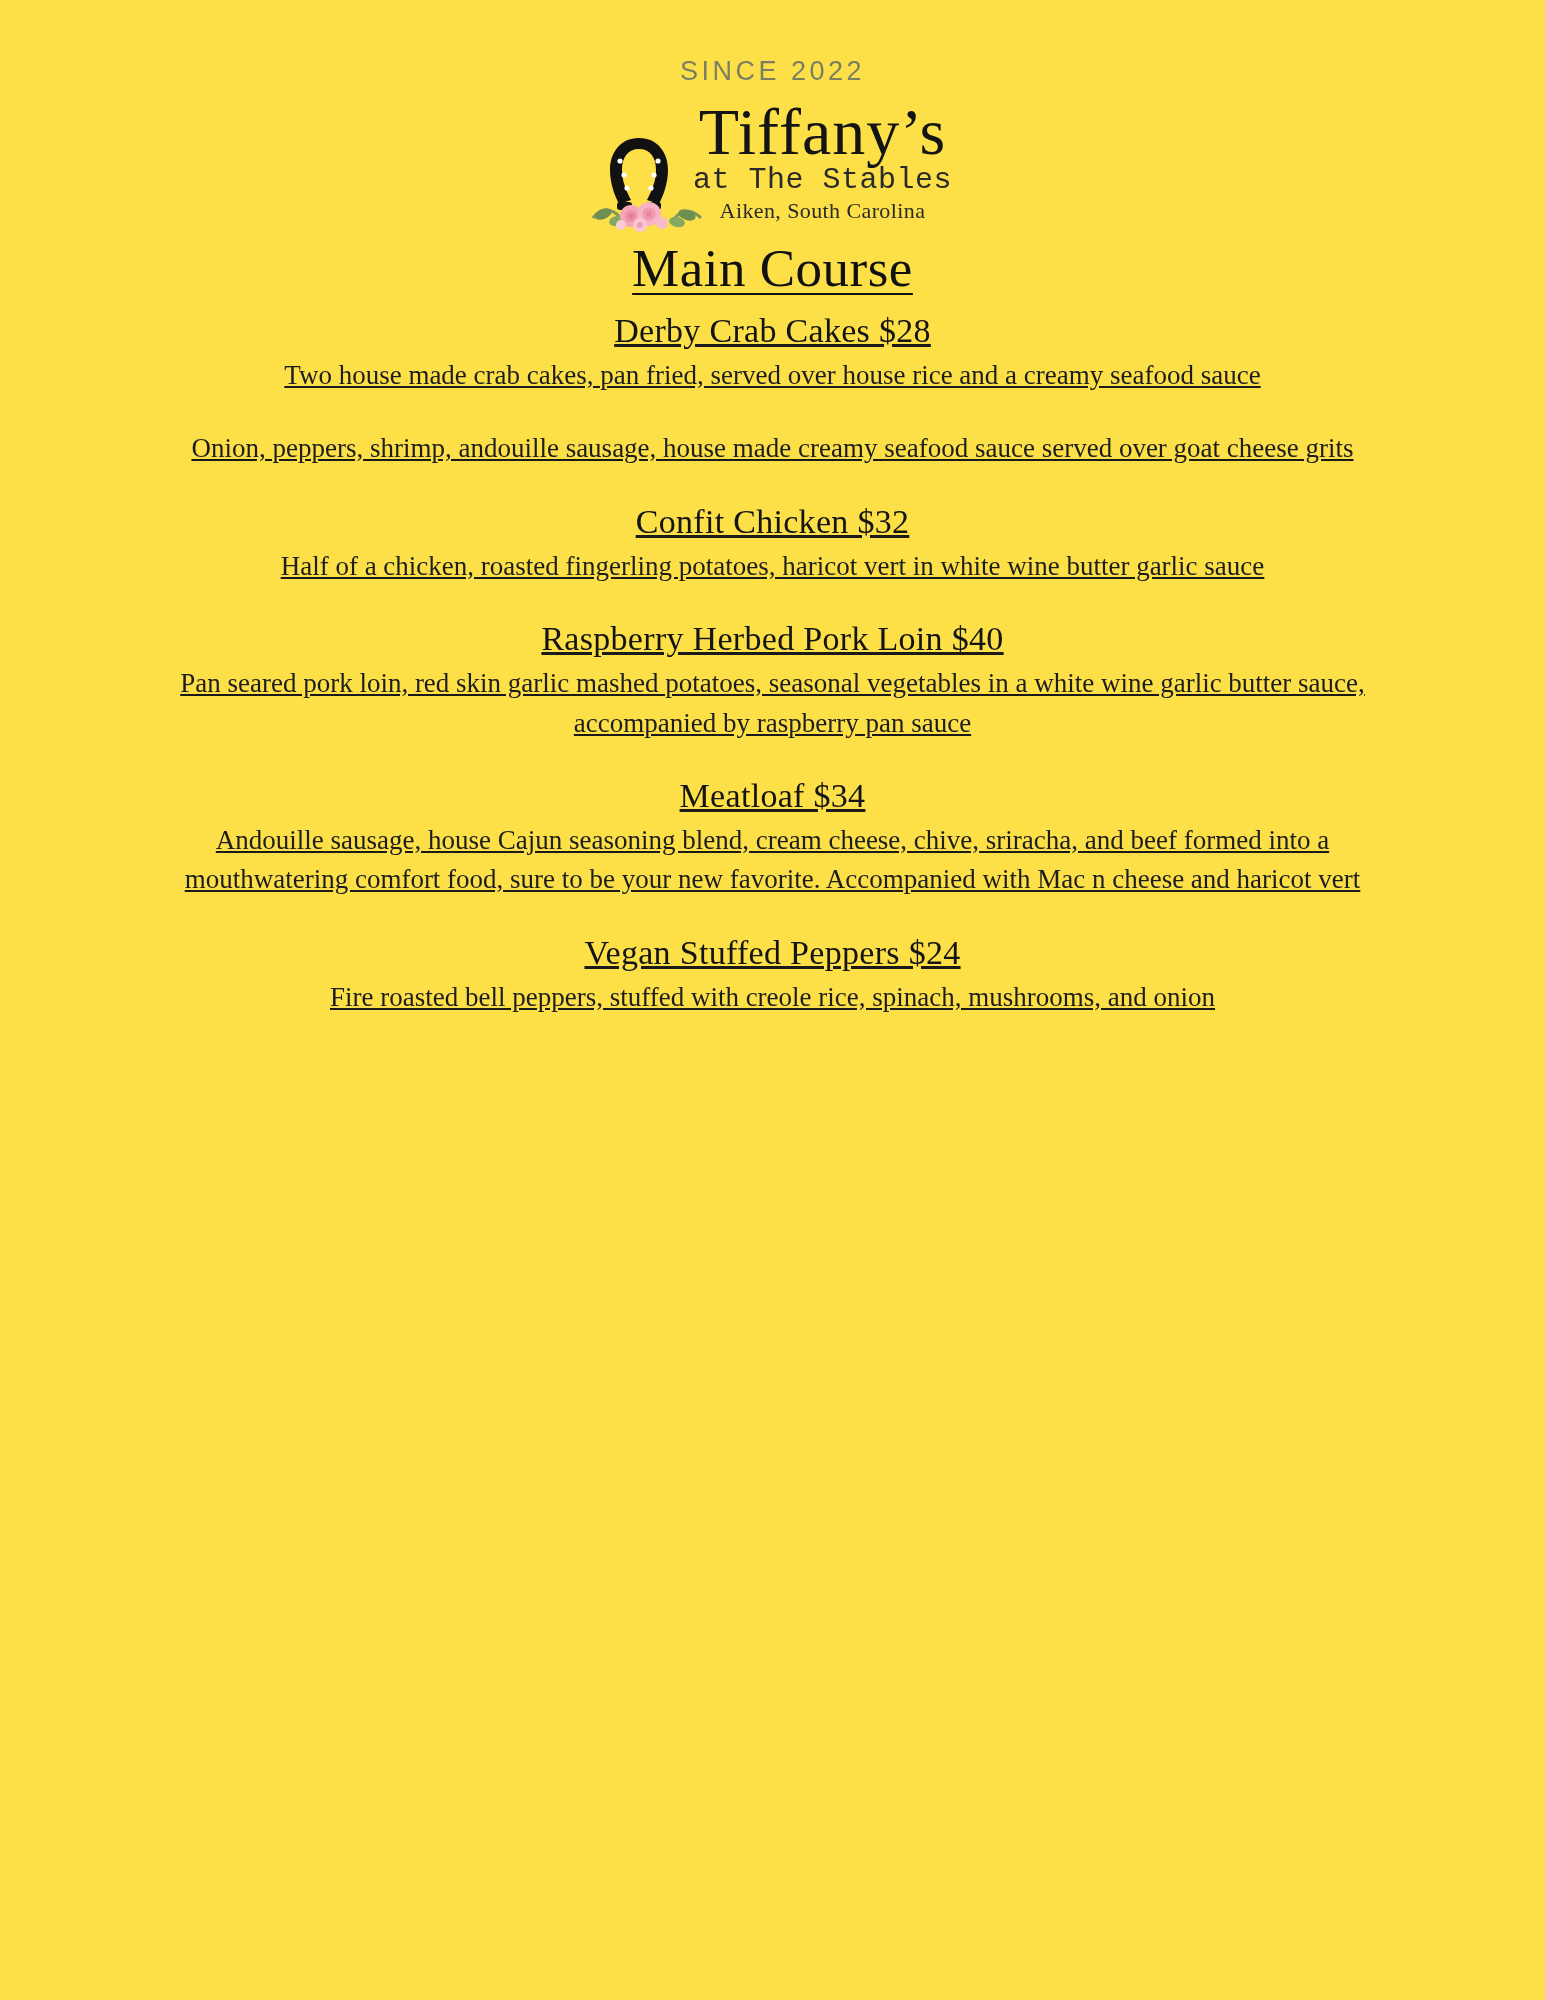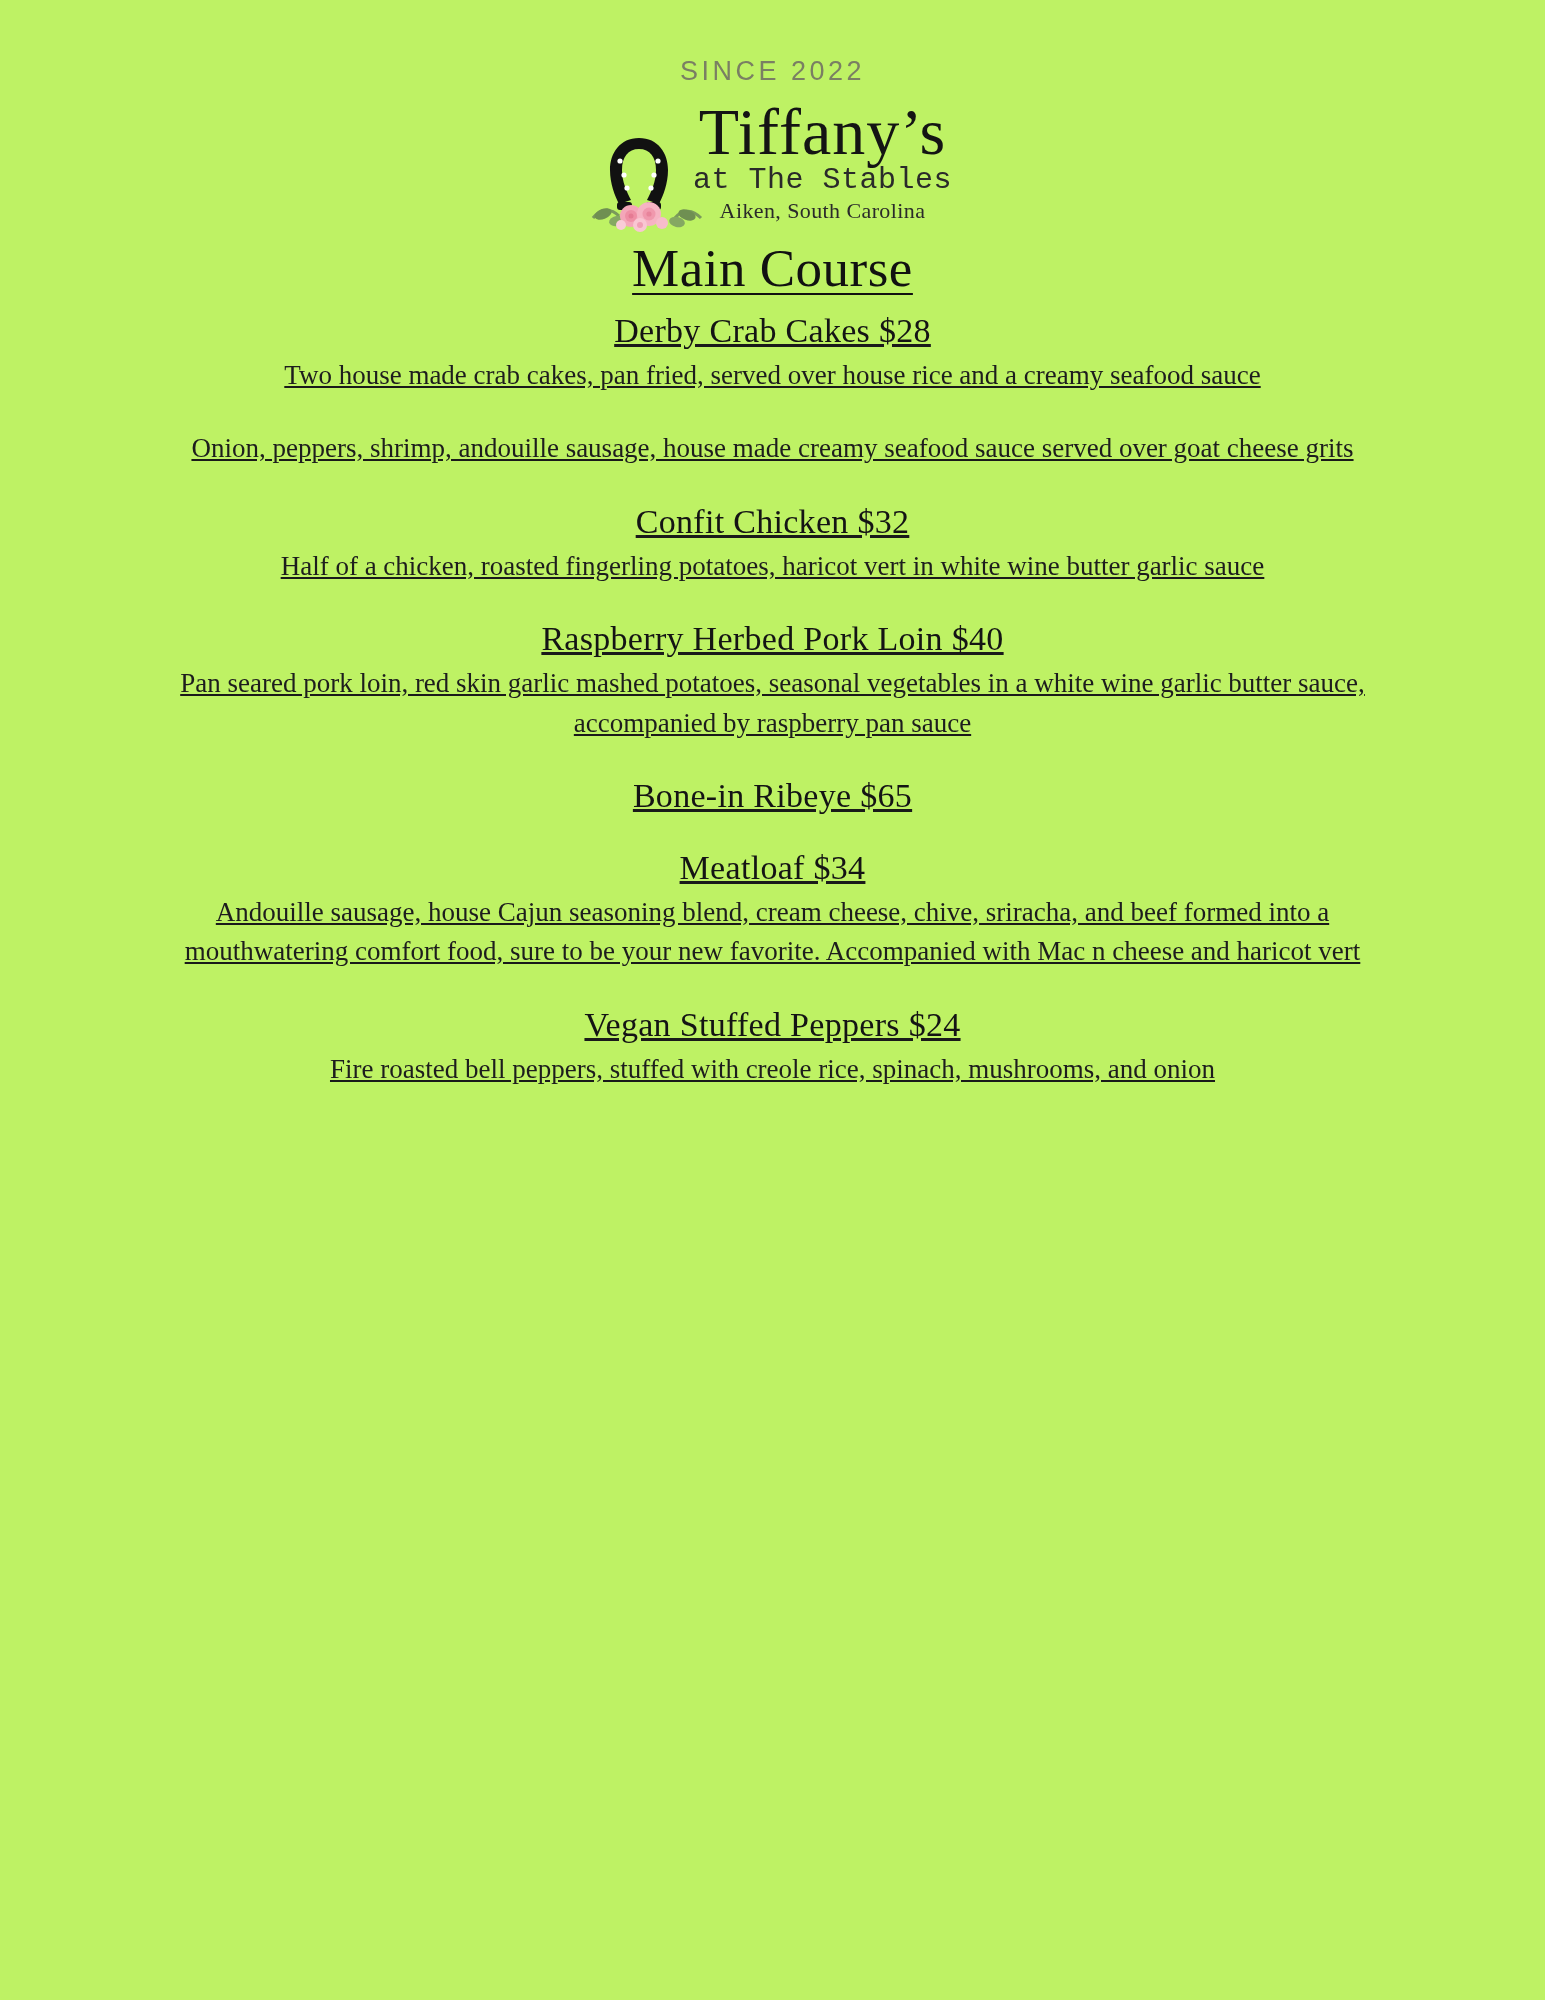--- a/index.html
+++ b/index.html
@@ -12,21 +12,21 @@
     min-height: 2000px;
     font-family: "Liberation Serif", "DejaVu Serif", serif;
     color: #1a1a1a;
     -webkit-font-smoothing: antialiased;
   }
   .page {
     width: 1545px;
     min-height: 2000px;
     box-sizing: border-box;
     padding: 48px 130px 40px 130px;
-    background: #bef264;
+    background: #fde047;
   }
 
   
   .since {
     text-align: center;
     font-family: "Liberation Sans", sans-serif;
     font-size: 27px;
     letter-spacing: 3.5px;
     color: #7a7f63;
     margin: 8px 0 2px 0;
@@ -194,21 +194,20 @@
       <div class="item-name">Confit Chicken $32</div>
       <div class="item-desc">Half of a chicken, roasted fingerling potatoes, haricot vert in white wine butter garlic sauce</div>
     </div>
 
     <div class="menu-item">
       <div class="item-name">Raspberry Herbed Pork Loin $40</div>
       <div class="item-desc">Pan seared pork loin, red skin garlic mashed potatoes, seasonal vegetables in a white wine garlic butter sauce, accompanied by raspberry pan sauce</div>
     </div>
 
     <div class="menu-item">
-      <div class="item-name">Bone-in Ribeye $65</div>
     </div>
 
 
     <div class="menu-item">
       <div class="item-name">Meatloaf $34</div>
       <div class="item-desc">Andouille sausage, house Cajun seasoning blend, cream cheese, chive, sriracha, and beef formed into a mouthwatering comfort food, sure to be your new favorite. Accompanied with Mac n cheese and haricot vert</div>
     </div>
 
     <div class="menu-item">
       <div class="item-name">Vegan Stuffed Peppers $24</div>

